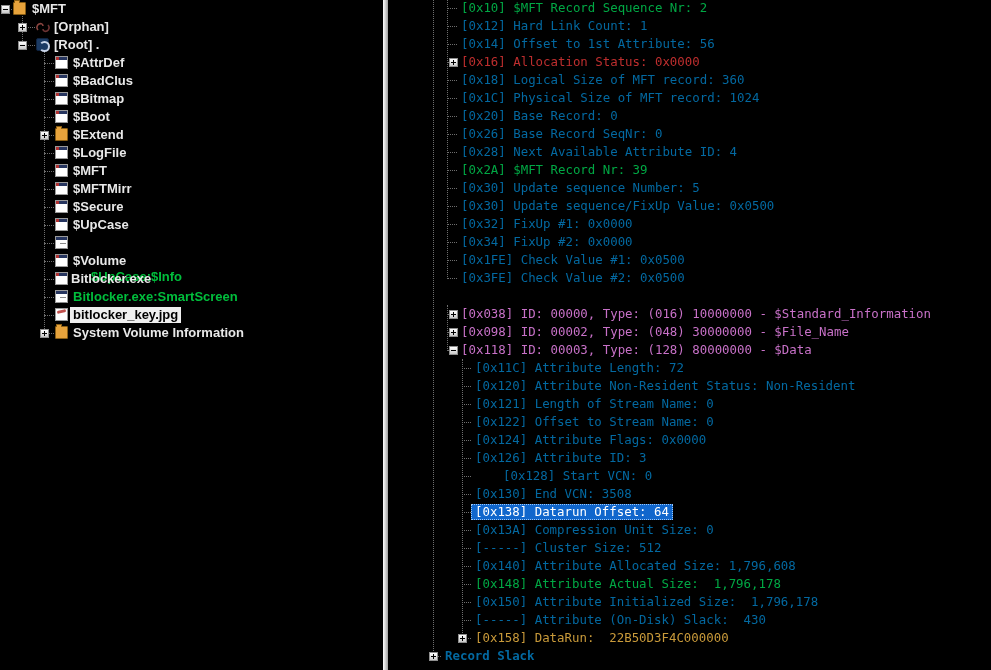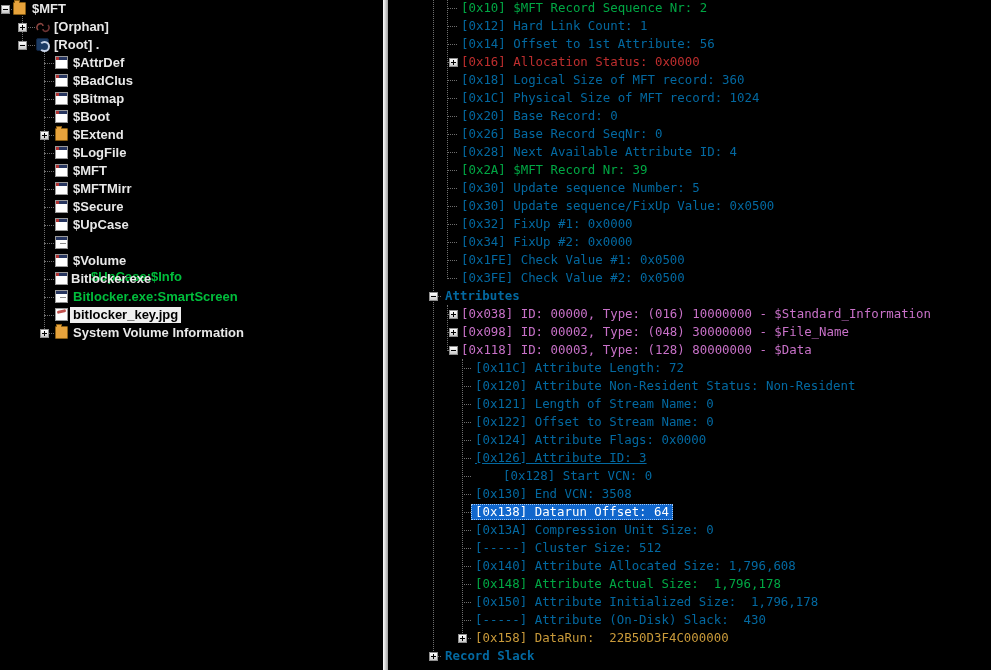--- a/index.html
+++ b/index.html
@@ -241,27 +241,20 @@
         <span class="rlabel" style="left: 73px;">[0x34] FixUp #2: 0x0000</span>
       </div>
       <div class="row" style="top: 251px;">
         <div class="twig" style="left: 59px; width: 10px;"></div>
         <span class="rlabel" style="left: 73px;">[0x1FE] Check Value #1: 0x0500</span>
       </div>
       <div class="row" style="top: 269px;">
         <div class="twig" style="left: 59px; width: 10px;"></div>
         <span class="rlabel" style="left: 73px;">[0x3FE] Check Value #2: 0x0500</span>
       </div>
-      <div class="row" style="top: 287px;">
-        <div class="twig" style="left: 45px; width: 8px;"></div>
-        <div class="exp" style="left: 41px;">
-          <i class="h"></i>
-        </div>
-        <span class="rlabel bold" style="left: 57px;">Attributes</span>
-      </div>
       <div class="row" style="top: 305px;">
         <div class="twig" style="left: 59px; width: 10px;"></div>
         <div class="exp" style="left: 61px;">
           <i class="h"></i>
           <i class="v"></i>
         </div>
         <span class="rlabel pink" style="left: 73px;">[0x038] ID: 00000, Type: (016) 10000000 - $Standard_Information</span>
       </div>
       <div class="row" style="top: 323px;">
         <div class="twig" style="left: 59px; width: 10px;"></div>
@@ -293,21 +286,21 @@
       <div class="row" style="top: 413px;">
         <div class="twig" style="left: 74px; width: 9px;"></div>
         <span class="rlabel" style="left: 87px;">[0x122] Offset to Stream Name: 0</span>
       </div>
       <div class="row" style="top: 431px;">
         <div class="twig" style="left: 74px; width: 9px;"></div>
         <span class="rlabel" style="left: 87px;">[0x124] Attribute Flags: 0x0000</span>
       </div>
       <div class="row" style="top: 449px;">
         <div class="twig" style="left: 74px; width: 9px;"></div>
-        <span class="rlabel" style="left: 87px; text-decoration: underline;">[0x126] Attribute ID: 3</span>
+        <span class="rlabel" style="left: 87px;">[0x126] Attribute ID: 3</span>
       </div>
       <div class="row" style="top: 467px;">
         <div class="twig" style="left: 74px; width: 9px;"></div>
         <span class="rlabel" style="left: 87px; margin-left: 28px;">[0x128] Start VCN: 0</span>
       </div>
       <div class="row" style="top: 485px;">
         <div class="twig" style="left: 74px; width: 9px;"></div>
         <span class="rlabel" style="left: 87px;">[0x130] End VCN: 3508</span>
       </div>
       <div class="row" style="top: 503px;">

